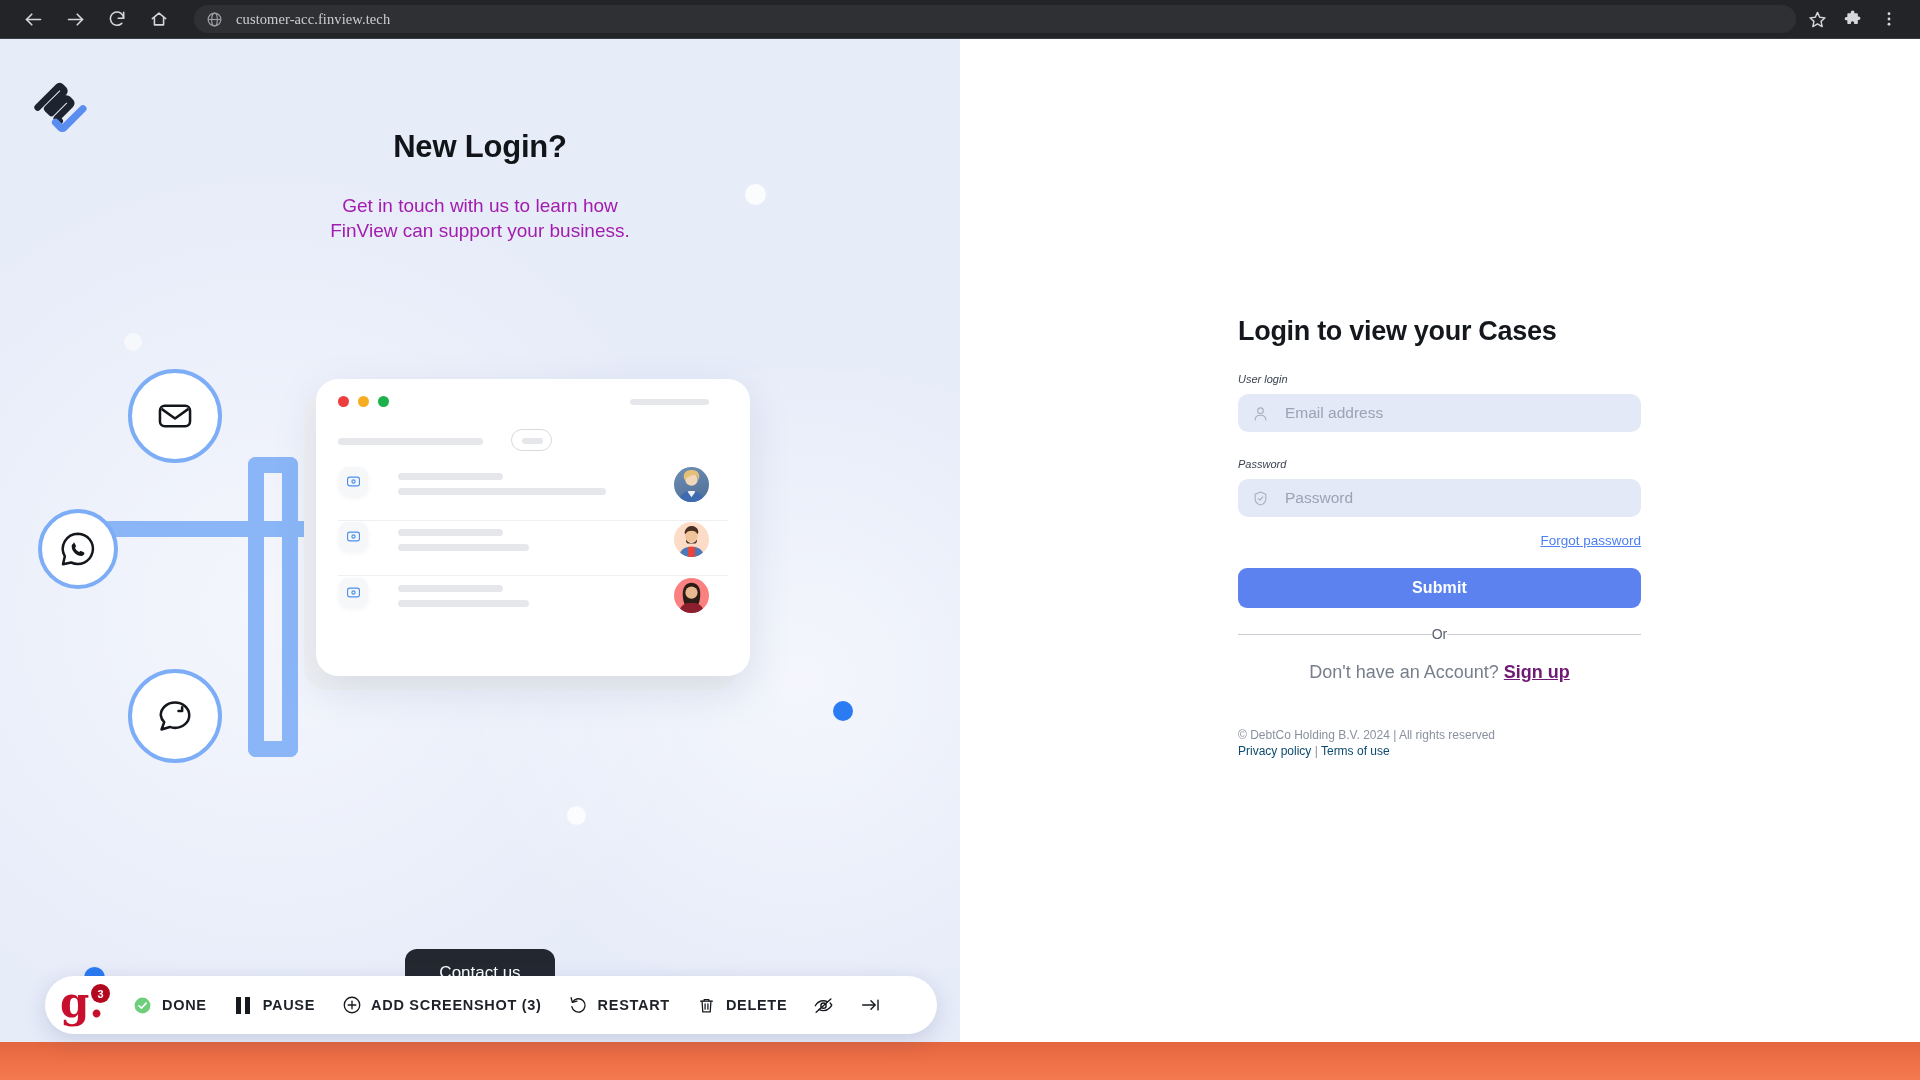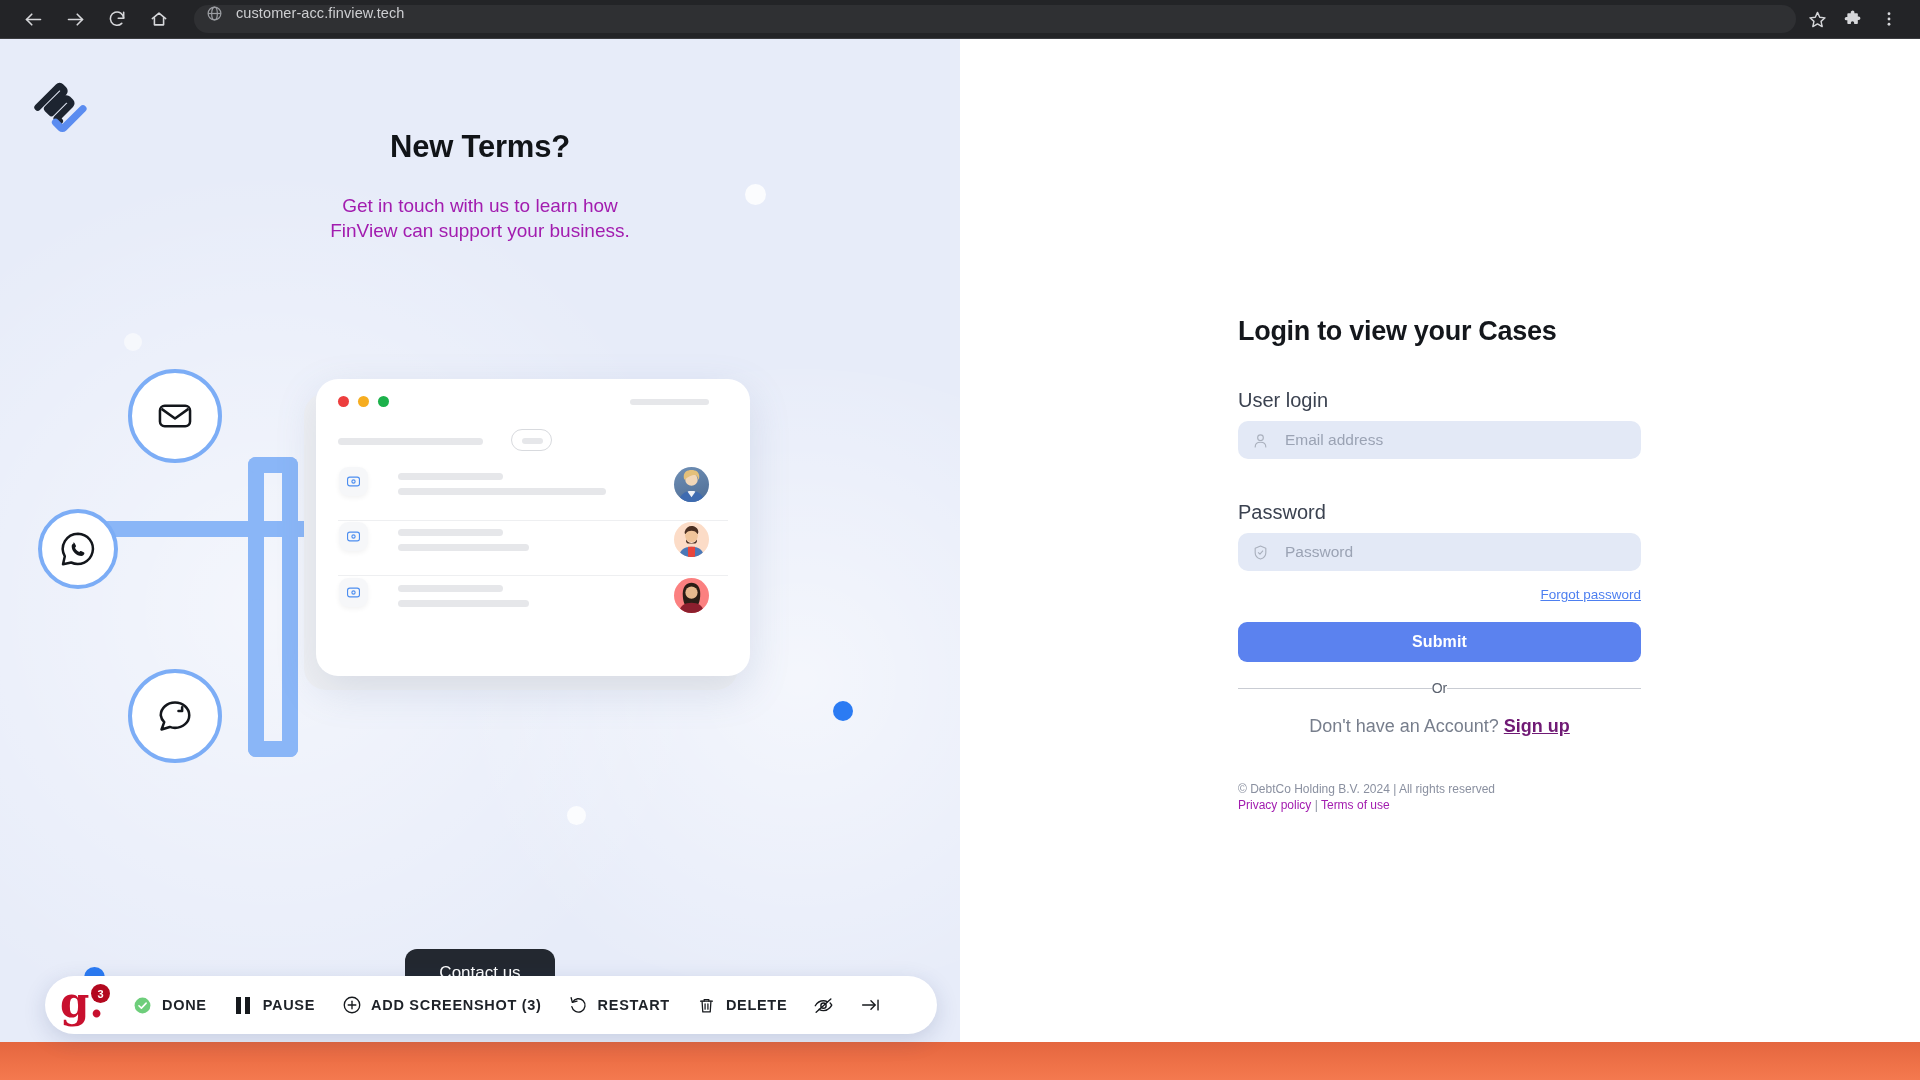--- a/index.html
+++ b/index.html
@@ -25,23 +25,24 @@
     display: flex; align-items: center; justify-content: center;
     border-radius: 4px;
   }
   .nav-btn svg { display: block; }
   .omnibox {
     margin-left: 16px;
     flex: 1;
     height: 28px;
     background: #2f3033;
     border-radius: 14px;
-    display: flex; 
+    display: flex; align-items: center;
     padding: 0 12px;
     max-width: 1718px;
+    font-family: Liberation Serif, serif;
   }
   .omnibox-icon { width: 17px; height: 17px; flex: 0 0 auto; margin-right: 13px; }
   .omnibox-text {
     color: #cdced1;
     font-size: 14.5px;
     letter-spacing: .1px;
     white-space: nowrap; overflow: hidden;
   }
   .chrome-right { display: flex; align-items: center; gap: 2px; margin-left: 4px; }
   .chrome-icon-btn {
@@ -148,22 +149,22 @@
     position: absolute; left: 960px; top: 0;
     width: 792px; height: 1003px;
     background: #ffffff;
   }
   .login-box { position: absolute; left: 278px; top: 277px; width: 403px; }
   .login-title {
     font-size: 27px; font-weight: 700; color: #14171c;
     letter-spacing: -.3px;
   }
   .field-label {
-    margin-top: 42px;
-    font-size: 20px; color: #3b4250; font-weight: 400;
+    margin-top: 26px;
+    font-size: 11px; color: #3b4250; font-weight: 400; font-style: italic;
   }
   .field {
     margin-top: 9px;
     height: 38px;
     background: #e3e9f6;
     border-radius: 10px;
     display: flex; align-items: center;
     padding: 0 14px;
   }
   .field-icon { width: 17px; height: 17px; flex: 0 0 auto; margin-right: 16px; opacity: .55; }
@@ -199,21 +200,21 @@
     margin-top: 20px; text-align: center;
     font-size: 18px; color: #777e8c;
   }
   .signup-link {
     color: #701a75; text-decoration: underline; font-weight: 700;
   }
   .footer {
     margin-top: 44px; 
     font-size: 12px; color: #8a90a0; line-height: 16px;
   }
-  .footer a { color: #a21caf; text-decoration: none; }
+  .footer a { color: #0c4a6e; text-decoration: none; }
 
   
   .orange-bar {
     position: absolute; left: 0; top: 1003px;
     width: 1920px; height: 38px;
     background: linear-gradient(180deg, #e4663f 0%, #ef7248 60%, #f4794f 100%);
   }
 
   
   .recorder {
@@ -343,21 +344,21 @@
         <path d="M16 40 v8 a2 2 0 0 0 2 2 h28" fill="none" stroke="#5b8cf0" stroke-width="7.5" stroke-linecap="round" stroke-linejoin="round"></path>
       </g>
     </svg>
 
     <div class="deco-dot" style="left:745px; top:145px; width:21px; height:21px; background:#fbfcfe;"></div>
     <div class="deco-dot" style="left:124px; top:294px; width:18px; height:18px; background:#f6f8fc;"></div>
     <div class="deco-dot" style="left:567px; top:767px; width:19px; height:19px; background:#fbfcfe;"></div>
     <div class="deco-dot" style="left:833px; top:662px; width:20px; height:20px; background:#2b7bf3;"></div>
 
     <div class="left-head">
-      <div class="left-title">New Terms?</div>
+      <div class="left-title">New Login?</div>
       <div class="left-sub">
         <div>Get in touch with us to learn how</div>
         <div>FinView can support your business.</div>
       </div>
     </div>
 
     <div class="illus">
 
       <div class="connector" style="left:248px; top:88px; width:16px; height:230px; border-radius:8px;"></div>
       <div class="connector" style="left:248px; top:88px; width:50px; height:16px; border-radius:8px;"></div>

